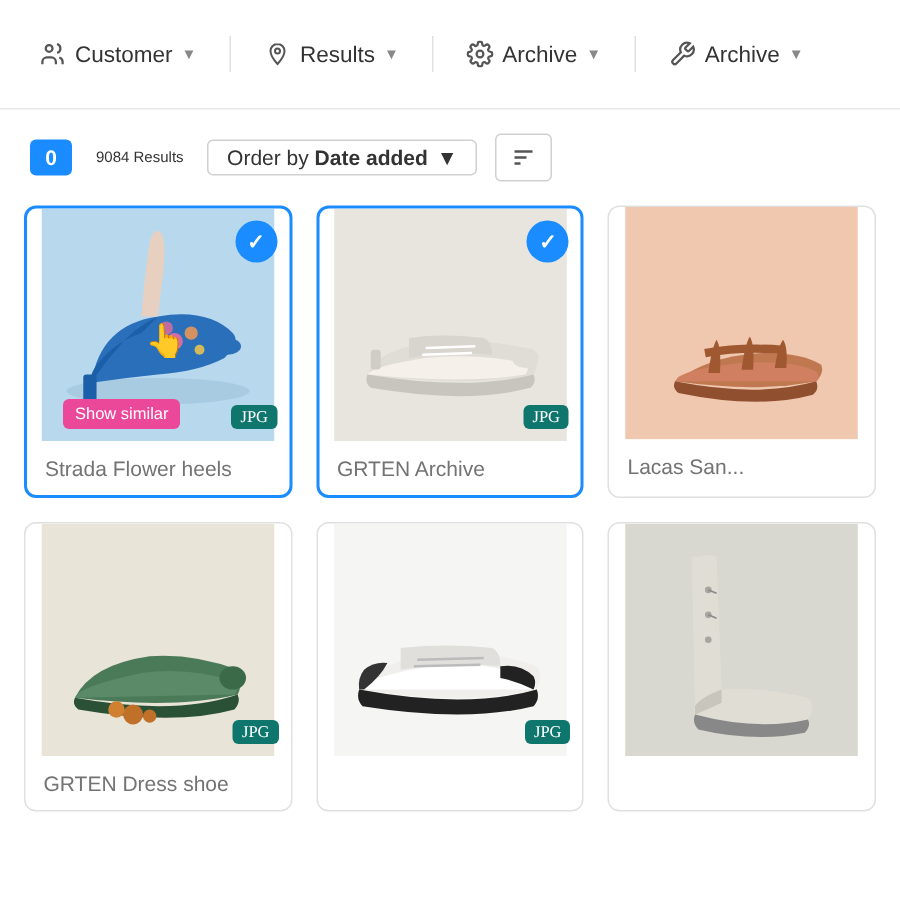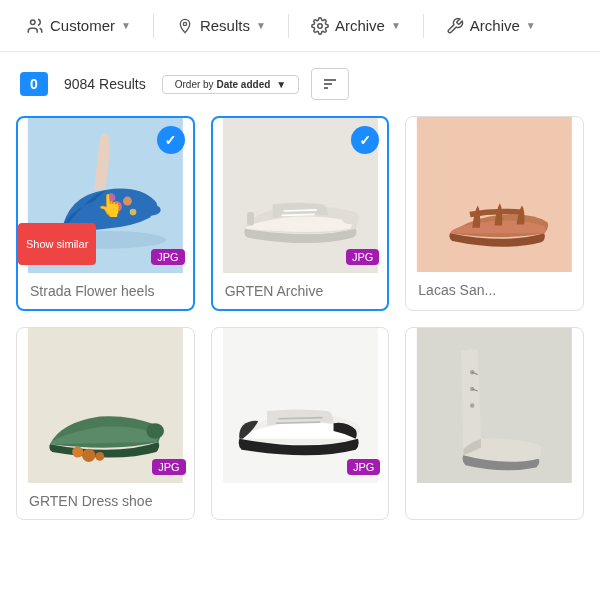--- a/index.html
+++ b/index.html
@@ -9,21 +9,21 @@
       width: 600px;
       height: 600px;
       overflow: hidden;
     }
 
     
     .top-nav {
       display: flex;
       align-items: center;
       padding: 0 16px;
-      height: 52px;
+      height: 73px;
       border-bottom: 1px solid #e8e8e8;
       gap: 8px;
     }
     .nav-item {
       display: flex;
       align-items: center;
       gap: 6px;
       padding: 8px 10px;
       border-radius: 4px;
       cursor: pointer;
@@ -61,32 +61,32 @@
       background: #1a8cff;
       color: #fff;
       border-radius: 4px;
       padding: 4px 8px;
       font-size: 14px;
       font-weight: 600;
       min-width: 28px;
       text-align: center;
     }
     .results-text {
-      font-size: 14px;
+      font-size: 10px;
       color: #333;
       padding: 6px 4px;
     }
     .order-btn {
       display: flex;
       align-items: center;
       gap: 6px;
       border: 1px solid #d0d0d0;
       border-radius: 4px;
       padding: 3px 12px;
-      font-size: 10px;
+      font-size: 14px;
       color: #333;
       cursor: pointer;
       background: #fff;
     }
     .sort-icon-btn {
       border: 1px solid #d0d0d0;
       border-radius: 4px;
       padding: 7px 10px;
       cursor: pointer;
       background: #fff;
@@ -130,38 +130,39 @@
       display: flex;
       align-items: center;
       justify-content: center;
       color: white;
       font-size: 14px;
       font-weight: bold;
     }
     .show-similar-btn {
       position: absolute;
       bottom: 8px;
-      left: 0;
-      background: #ef4444;
+      left: 24px;
+      background: #ec4899;
       color: #fff;
       border: none;
       border-radius: 4px;
-      padding: 15px 8px;
+      padding: 4px 8px;
       font-size: 11px;
       cursor: pointer;
     }
     .format-badge {
       position: absolute;
       bottom: 8px;
       right: 8px;
-      background: #a21caf;
+      background: #0f766e;
       color: #fff;
       border-radius: 4px;
       padding: 2px 6px;
       font-size: 11px;
+      font-family: Liberation Serif, serif;
     }
     .card-label {
       padding: 10px 12px;
       font-size: 14px;
       color: #737373;
       font-weight: 400;
       white-space: nowrap;
       overflow: hidden;
       text-overflow: ellipsis;
     }

